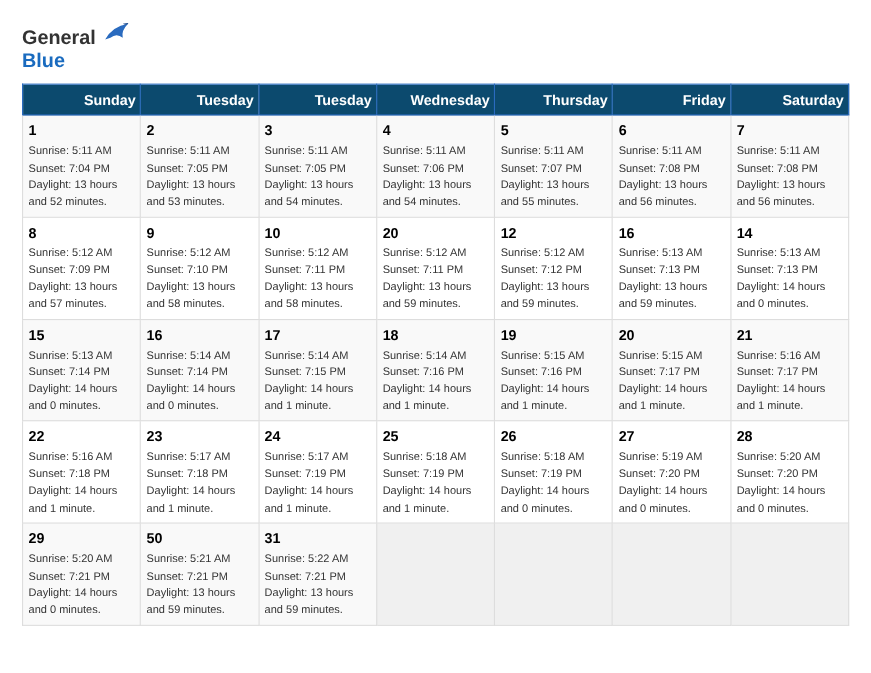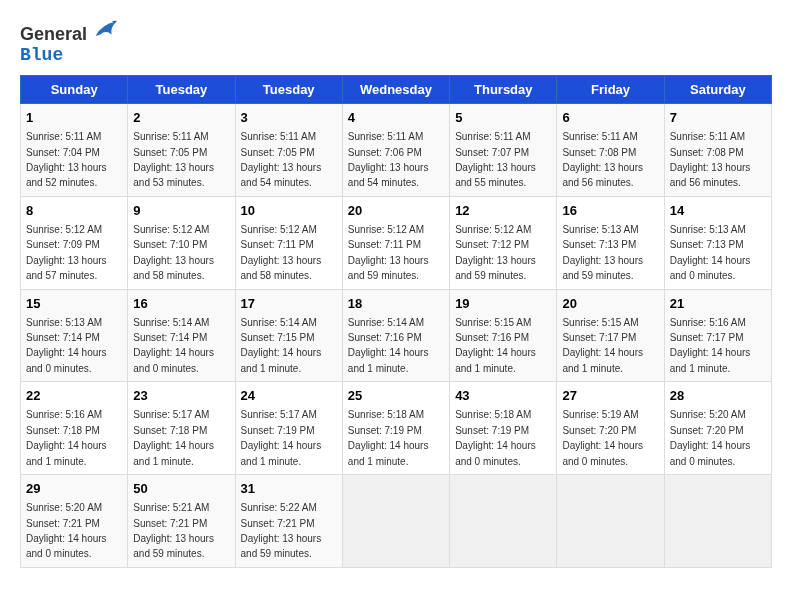--- a/index.html
+++ b/index.html
@@ -23,21 +23,20 @@
     }
     .logo-text-general {
       font-size: 18px;
       font-weight: bold;
       color: #333;
     }
     .logo-text-blue {
       font-size: 18px;
       font-weight: bold;
       color: #1a6bbf;
-      font-family: Liberation Mono, monospace;
     }
     .logo-bird {
       width: 24px;
       height: 20px;
       margin-left: 2px;
     }
     .title-area {
       text-align: right;
     }
     .calendar-title {
@@ -48,26 +47,26 @@
     .calendar-subtitle {
       font-size: 15px;
       color: #555;
     }
     table {
       width: 100%;
       border-collapse: collapse;
       font-size: 11px;
     }
     thead tr th {
-      background-color: #1d4ed8;
+      background-color: #0c4a6e;
       color: #fff;
       font-size: 13px;
       font-weight: bold;
       padding: 6px 4px;
-      text-align: center;
+      text-align: right;
       border: 1px solid #2a6bbf;
     }
     tbody tr td {
       vertical-align: top;
       padding: 5px 5px;
       border: 1px solid #ddd;
       min-height: 80px;
       width: 14.28%;
       background: #fff;
       line-height: 1.4;
@@ -173,21 +172,21 @@
       </tr>
       <tr>
         <td><span class="day-number">22</span>
 <span class="day-info">Sunrise: 5:16 AM<br>Sunset: 7:18 PM<br>Daylight: 14 hours and 1 minute.</span></td>
         <td><span class="day-number">23</span>
 <span class="day-info">Sunrise: 5:17 AM<br>Sunset: 7:18 PM<br>Daylight: 14 hours and 1 minute.</span></td>
         <td><span class="day-number">24</span>
 <span class="day-info">Sunrise: 5:17 AM<br>Sunset: 7:19 PM<br>Daylight: 14 hours and 1 minute.</span></td>
         <td><span class="day-number">25</span>
 <span class="day-info">Sunrise: 5:18 AM<br>Sunset: 7:19 PM<br>Daylight: 14 hours and 1 minute.</span></td>
-        <td><span class="day-number">43</span>
+        <td><span class="day-number">26</span>
 <span class="day-info">Sunrise: 5:18 AM<br>Sunset: 7:19 PM<br>Daylight: 14 hours and 0 minutes.</span></td>
         <td><span class="day-number">27</span>
 <span class="day-info">Sunrise: 5:19 AM<br>Sunset: 7:20 PM<br>Daylight: 14 hours and 0 minutes.</span></td>
         <td><span class="day-number">28</span>
 <span class="day-info">Sunrise: 5:20 AM<br>Sunset: 7:20 PM<br>Daylight: 14 hours and 0 minutes.</span></td>
       </tr>
       <tr>
         <td><span class="day-number">29</span>
 <span class="day-info">Sunrise: 5:20 AM<br>Sunset: 7:21 PM<br>Daylight: 14 hours and 0 minutes.</span></td>
         <td><span class="day-number">50</span>

